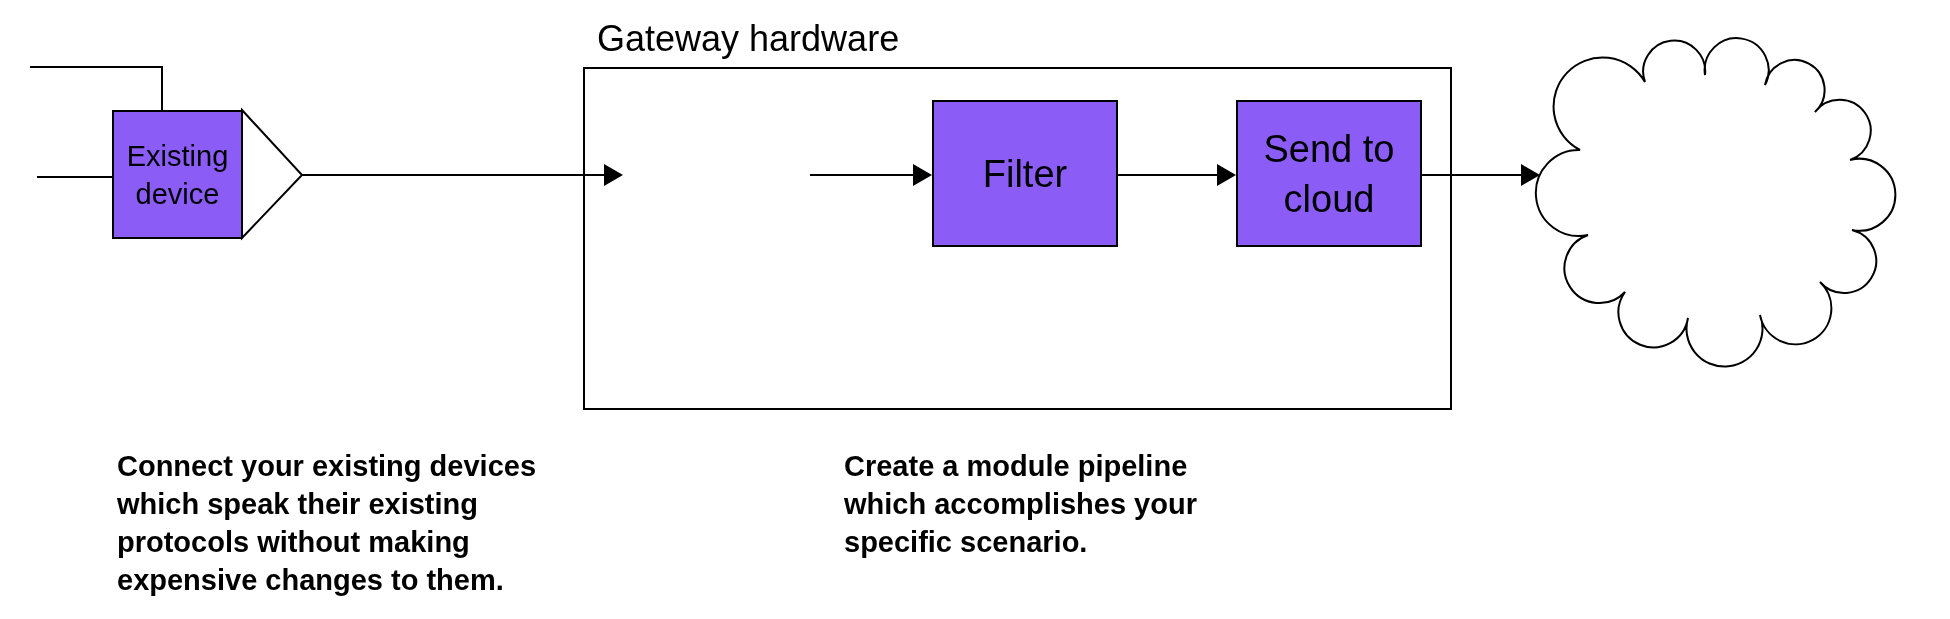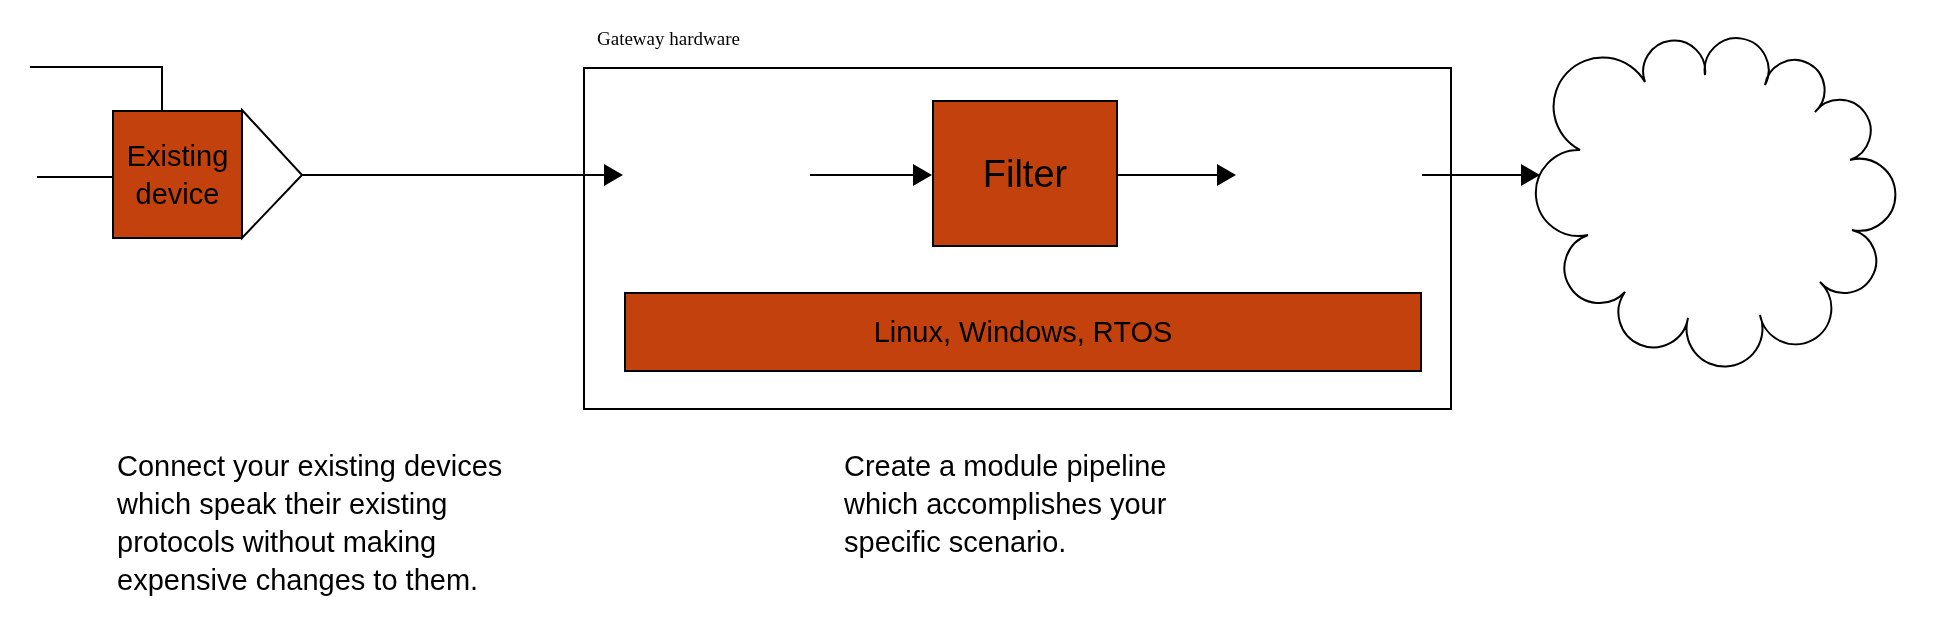--- a/index.html
+++ b/index.html
@@ -20,21 +20,21 @@
     position: absolute;
     left: 0;
     top: 0;
     width: 1950px;
     height: 619px;
   }
   .box {
     position: absolute;
     box-sizing: border-box;
     border: 2px solid #000000;
-    background: #c2410c;
+    background: #8b5cf6;
     display: flex;
     align-items: center;
     justify-content: center;
     text-align: center;
   }
   .box span {
     white-space: pre;
     display: block;
   }
   .device-box {
@@ -57,33 +57,33 @@
   .module-0 { left: 624px; }
   .module-1 { left: 932px; text-align: right; }
   .module-2 { left: 1236px; }
   .os-bar {
     left: 624px; top: 292px;
     width: 798px; height: 80px;
     font-size: 29px;
   }
   .floating-label {
     position: absolute;
-    font-size: 19px;
+    font-size: 36px;
     line-height: 34px;
     white-space: pre;
-    font-family: Liberation Serif, serif;
   }
   .gateway-title { left: 597px; top: 22px; }
   .protocol-label { left: 317px; top: 128px; }
   .caption {
     position: absolute;
     top: 447px;
     font-size: 29px;
     line-height: 38px;
     white-space: pre;
+    font-weight: bold;
   }
   .caption-device  { left: 117px; }
   .caption-gateway { left: 832px; margin-left: 12px; }
   .caption-cloud   { left: 1565px; }
 </style>
 </head>
 <body>
 
 <div class="canvas">
 
@@ -133,24 +133,25 @@
   <div class="box device-box">
     <span>Existing
 device</span>
   </div>
 
   <div class="floating-label gateway-title">Gateway hardware</div>
 
   <div class="box module-box module-1">
     <span>Filter</span>
   </div>
+  <div class="box module-box module-2">
+    <span>Send to
+cloud</span>
+  </div>
 
-  <div class="box os-bar">
-    <span>Linux, Windows, RTOS</span>
-  </div>
 
   <div class="caption caption-device">Connect your existing devices
 which speak their existing
 protocols without making
 expensive changes to them.</div>
   <div class="caption caption-gateway">Create a module pipeline
 which accomplishes your
 specific scenario.</div>
 
 </div>

